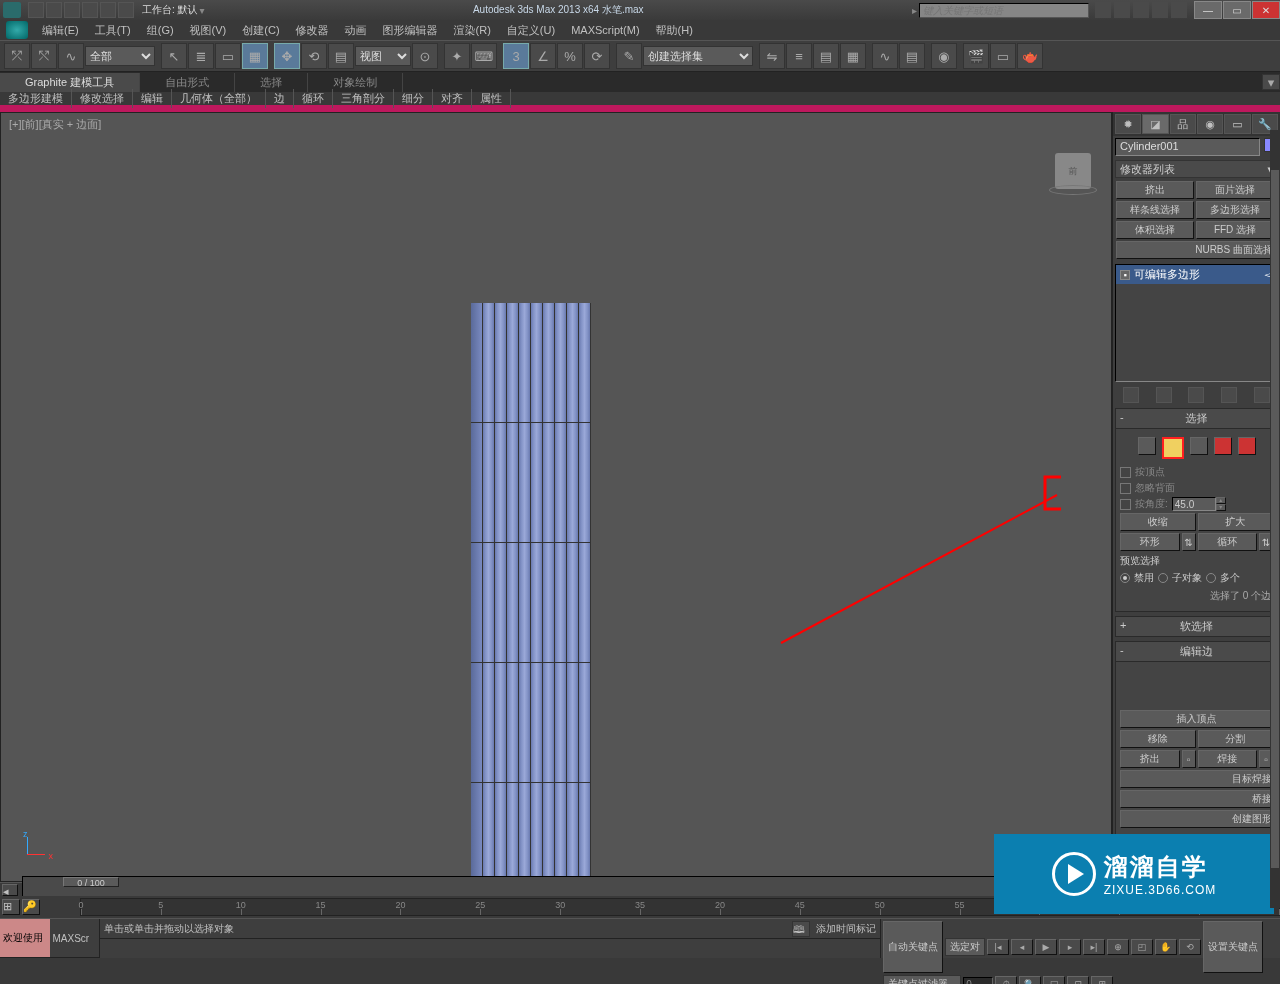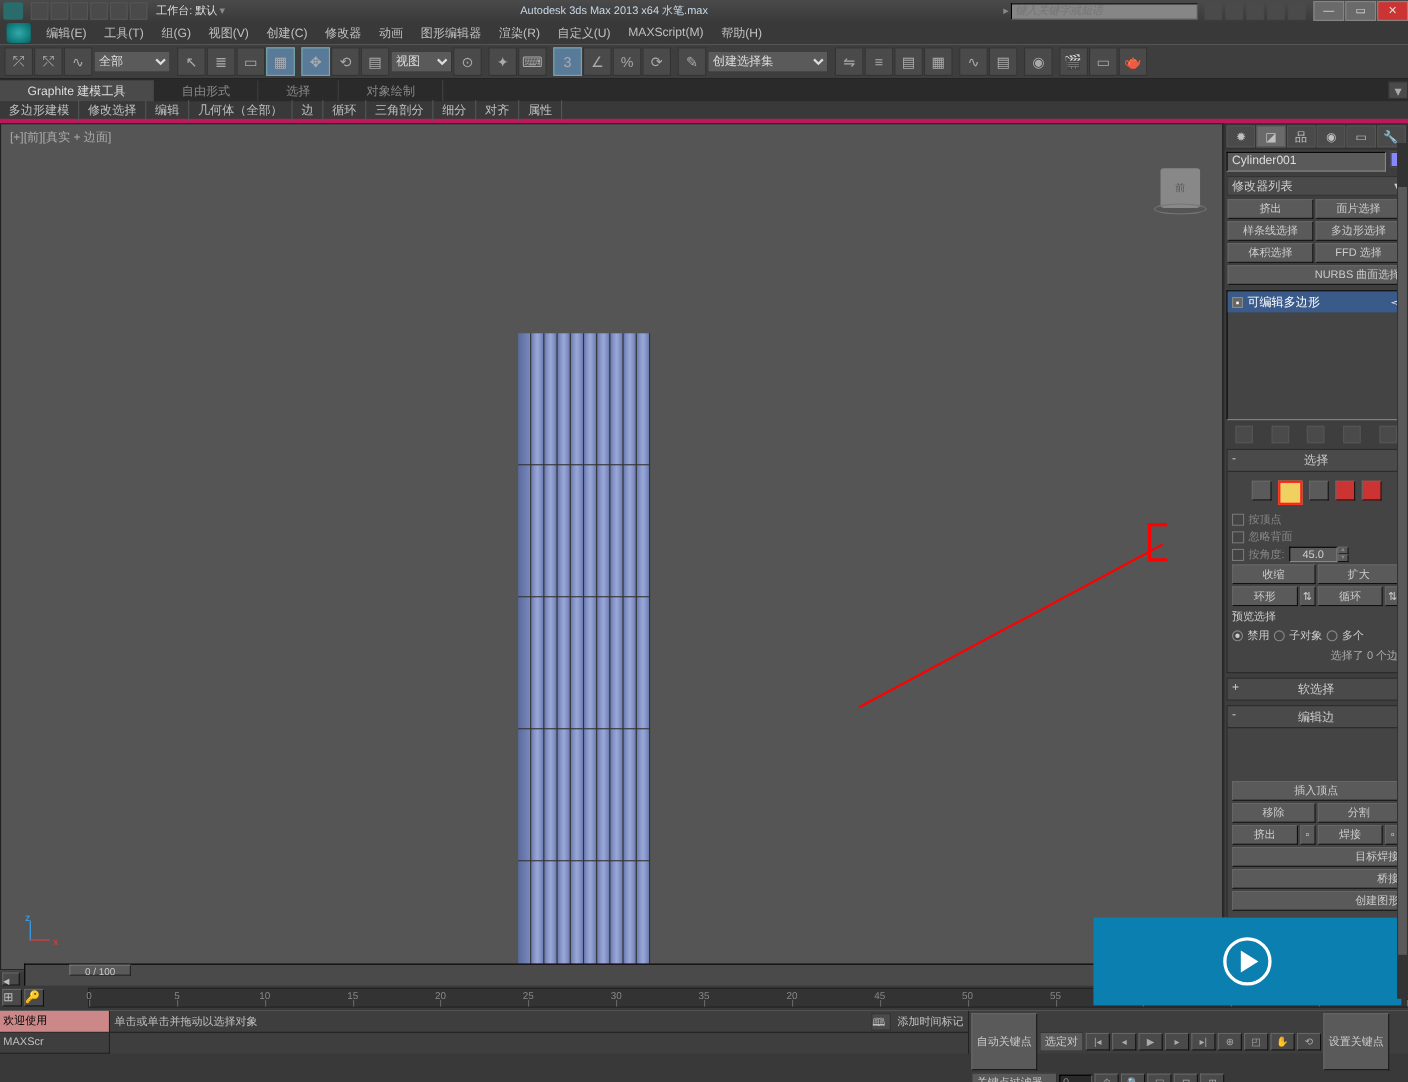--- a/index.html
+++ b/index.html
@@ -28,21 +28,21 @@
 .maintoolbar { height: 32px; background: #3e3e3e; border-top: 1px solid #555; border-bottom: 1px solid #222; display: flex; align-items: center; padding: 0 4px; gap: 1px; }
 .tb-btn { width: 26px; height: 26px; background: #4a4a4a; border: 1px solid #333; display: flex; align-items: center; justify-content: center; color: #aaa; font-size: 13px; }
 .tb-btn.active { background: #5a7a9a; border-color: #7aa; }
 .tb-select { height: 20px; background: #5a5a5a; border: 1px solid #333; color: #ddd; font-size: 11px; }
 .tb-sep { width: 4px; }
 
 
 .ribbon-tabs { height: 20px; background: #2a2a2a; display: flex; align-items: center; }
 .ribbon-tab { padding: 2px 25px; background: #2a2a2a; color: #888; border-right: 1px solid #444; }
 .ribbon-tab.active { background: #4a4a4a; color: #ddd; }
-.ribbon-body { height: 20px; background: #393939; display: flex; align-items: center; border-bottom: 4px solid #be185d; }
+.ribbon-body { height: 20px; background: #393939; display: flex; align-items: center; border-bottom: 7px solid #be185d; }
 .ribbon-item { padding: 2px 8px; color: #c0c0c0; border-right: 1px solid #555; }
 
 
 .main-area { display: flex; height: 770px; }
 .viewport { flex: 1; background: #555555; position: relative; border: 1px solid #222; }
 .viewport-label { position: absolute; top: 4px; left: 8px; color: #aaa; font-size: 11px; }
 .viewcube-area { position: absolute; top: 40px; right: 20px; width: 36px; height: 36px; background: #888; border-radius: 3px; display:flex; align-items:center; justify-content:center; color:#555; font-size:9px; }
 .viewcube-ring { position: absolute; top: 72px; right: 14px; width: 48px; height: 10px; border: 1px solid #777; border-radius: 50%; }
 
 
@@ -84,21 +84,21 @@
 
 .sel-sub-row { display: flex; gap: 6px; justify-content: center; padding: 4px 0; }
 .sub-btn { width: 18px; height: 18px; background: #5a5a5a; border: 1px outset #666; }
 .sub-btn.edge { background: #f0d060; border: 2px solid #ff2020; width: 22px; height: 22px; }
 .sub-btn.poly { background: #cc3333; }
 .sub-btn.elem { background: #cc3333; }
 
 .chk-row { display: flex; align-items: center; gap: 4px; margin: 2px 0; font-size: 10px; color: #888; }
 .chk { width: 11px; height: 11px; border: 1px solid #777; background: #444; }
 .spinner { display: flex; }
-.spinner input { width: 44px; height: 14px; background: #5a5a5a; border: 1px inset #333; color: #ccc; font-size: 10px; padding: 0 2px; text-align: center; }
+.spinner input { width: 44px; height: 14px; background: #5a5a5a; border: 1px inset #333; color: #ccc; font-size: 10px; padding: 0 2px; }
 .spin-arrows { width: 10px; display: flex; flex-direction: column; }
 .spin-arrow { flex: 1; background: #5a5a5a; border: 1px outset #666; font-size: 6px; text-align:center; line-height:5px;}
 
 .btn-pair { display: flex; gap: 2px; margin: 2px 0; }
 .panel-btn { flex: 1; height: 18px; background: #5a5a5a; border: 1px outset #666; font-size: 10px; display: flex; align-items: center; justify-content: center; color: #ccc; }
 .panel-btn.small { flex: 0 0 14px; }
 .panel-btn.full { width: 100%; margin-top: 44px; }
 
 .radio-row { display: flex; gap: 4px; font-size: 10px; color: #ccc; margin: 3px 0; align-items: center; }
 .radio { width: 10px; height: 10px; border-radius: 50%; border: 1px solid #888; }
@@ -111,21 +111,21 @@
 .timeslider-area { height: 14px; background: #3a3a3a; border-top: 1px solid #555; display: flex; align-items: center; }
 .time-slider-track { flex: 1; height: 28px; background: #4a4a4a; margin: 0 4px; border: 1px inset #333; position: relative; }
 .time-handle { position: absolute; left: 40px; width: 56px; height: 10px; background: #5a5a5a; border: 1px outset #777; font-size: 9px; text-align: center; color: #ccc; }
 .trackbar { height: 22px; background: #3a3a3a; display: flex; align-items: center; position: relative; }
 .track-ruler { flex: 1; height: 18px; background: #333; border: 1px solid #222; margin-left: 40px; position: relative; font-size:9px; color:#888; }
 .track-tick { position: absolute; bottom: 0; height: 6px; border-left: 1px solid #666; }
 .track-label { position: absolute; top: 1px; transform: translateX(-50%); }
 
 
 .statusbar { height: 40px; background: #3e3e3e; border-top: 1px solid #555; display: flex; }
-.status-left { width: 100px; border-right: 1px solid #222; display:flex; flex-direction:column; }
+.status-left { width: 100px; border-right: 1px solid #222; display:flex; flex-direction:row; }
 .status-left-row { flex:1; border-bottom:1px solid #222; display:flex; align-items:center; padding:0 3px; font-size:10px;}
 .status-mid { flex: 1; display: flex; flex-direction: column; }
 .status-row { height: 20px; display: flex; align-items: center; padding: 0 4px; gap: 6px; border-bottom: 1px solid #222; font-size: 10px; }
 .coord-group { display: flex; align-items: center; gap: 2px; }
 .coord-input { width: 64px; height: 14px; background: #2a2a2a; border: 1px inset #111; color: #888; font-size: 10px; padding: 0 2px; }
 .status-btn { width: 18px; height: 16px; background: #4a4a4a; border: 1px solid #333; }
 .grid-label { color: #aaa; }
 .status-right { width: 400px; display: flex; flex-wrap: wrap; align-items: center; gap: 2px; padding: 2px; border-left: 1px solid #222; }
 .play-btn { width: 22px; height: 16px; background: #4a4a4a; border: 1px outset #666; font-size:9px; display:flex; align-items:center; justify-content:center; color:#aaa;}
 .auto-key { background: #5a5a5a; border: 1px outset #666; padding: 18px 4px; font-size: 10px; color: #ccc; }
@@ -499,17 +499,21 @@
     <div class="play-btn">⏱</div>
     <div class="play-btn">🔍</div>
     <div class="play-btn">◱</div>
     <div class="play-btn">⊡</div>
     <div class="play-btn">⊞</div>
   </div>
 </div>
 
 <div class="watermark">
   <div class="wm-play"></div>
+  <div class="wm-text">
+    <div class="big">溜溜自学</div>
+    <div class="small">ZIXUE.3D66.COM</div>
+  </div>
 </div>
 
 <div class="scrollbar-v">
     <div class="thumb"></div>
   </div>
 
 </body></html>

